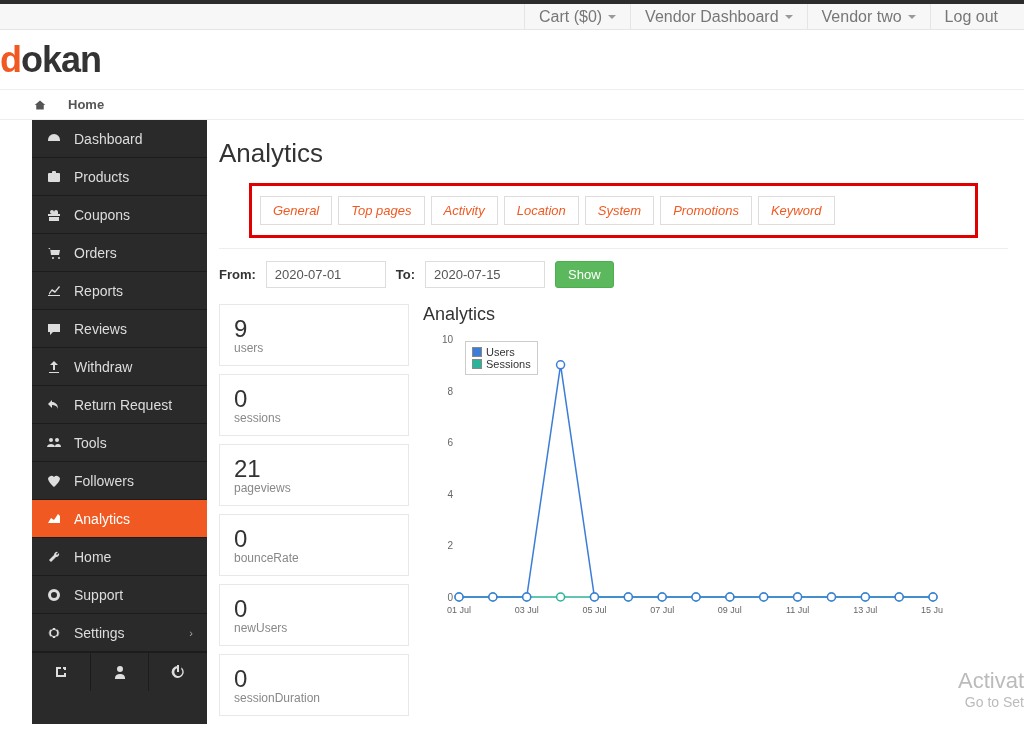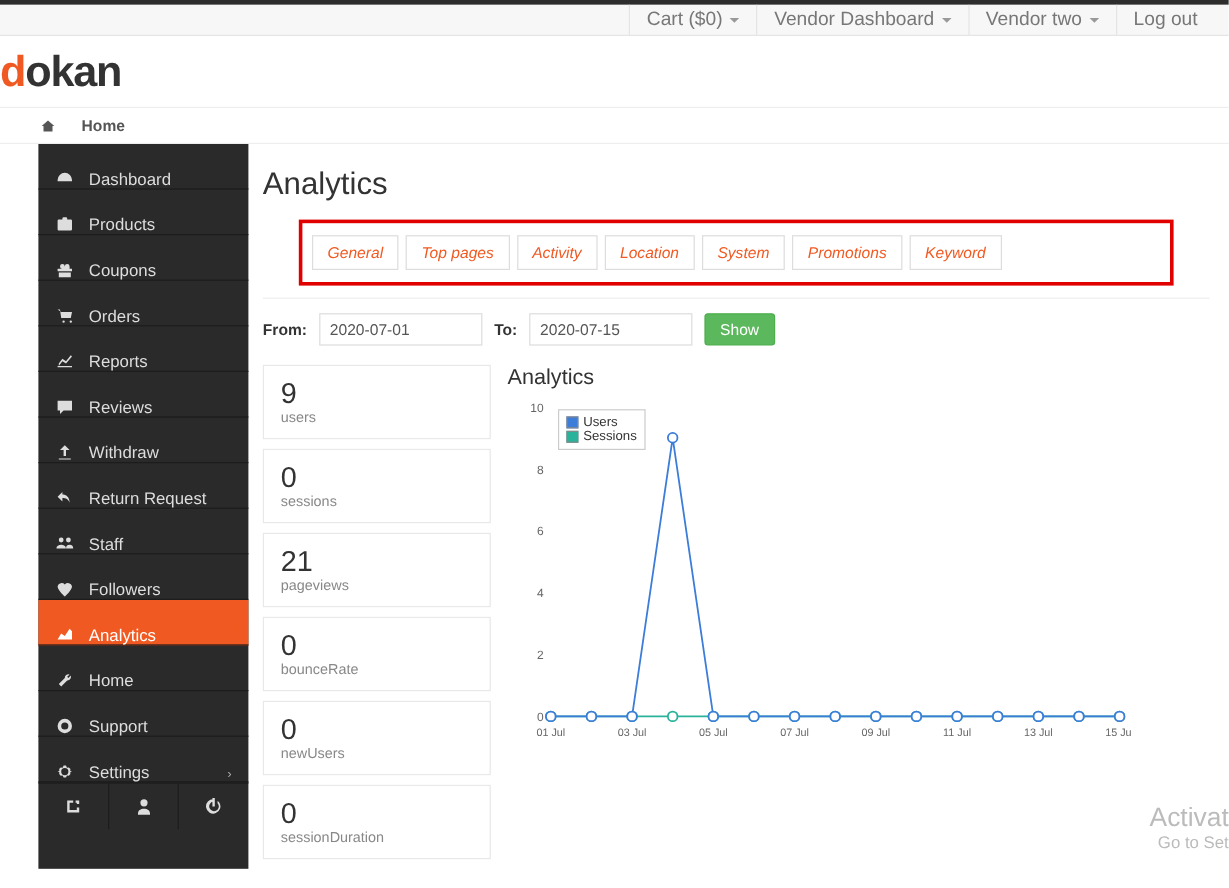--- a/index.html
+++ b/index.html
@@ -17,21 +17,21 @@
 .logo .d { color: #f05a22; }
 
 
 .breadcrumb { height: 30px; display: flex; align-items: center; padding-left: 34px; color: #555; font-size: 13px; border-bottom: 1px solid #eee; gap: 22px; font-weight: bold; }
 .breadcrumb svg { width: 12px; height: 12px; fill: #555; }
 
 
 .layout { display: flex; }
 .sidebar { width: 175px; background: #2a2a2a; margin-left: 32px; }
 .sidebar ul { list-style: none; }
-.sidebar li { display: flex; align-items: flex-end; height: 38px; padding: 0 14px; color: #ddd; font-size: 14px; border-bottom: 1px solid #1c1c1c; cursor: pointer; gap: 12px; position: relative; }
+.sidebar li { display: flex; align-items: center; height: 38px; padding: 0 14px; color: #ddd; font-size: 14px; border-bottom: 1px solid #1c1c1c; cursor: pointer; gap: 12px; position: relative; }
 .sidebar li.active { background: #f05a22; color: #fff; }
 .sidebar li.active::after { content: ""; position: absolute; right: -8px; top: 50%; margin-top: -8px; border: 8px solid transparent; border-left-color: #f05a22; }
 .sidebar li .chev { margin-left: auto; font-size: 11px; color: #aaa; }
 .sidebar .bottom { display: flex; border-top: 1px solid #1c1c1c; }
 .sidebar .bottom .cell { flex: 1; height: 38px; display: flex; align-items: center; justify-content: center; border-right: 1px solid #1c1c1c; cursor: pointer; }
 .sidebar .bottom .cell:last-child { border-right: none; }
 .sidebar svg { width: 16px; height: 16px; fill: #ddd; }
 .sidebar li.active svg { fill: #fff; }
 
 
@@ -40,21 +40,21 @@
 
 
 .tabs-wrap { border: 3px solid #e00000; padding: 10px 8px; margin-bottom: 10px; margin-left: 30px; margin-right: 30px; font-style: italic; }
 .tabs { display: flex; gap: 6px; }
 .tabs .tab { border: 1px solid #ddd; padding: 6px 12px; font-size: 13px; color: #f05a22; cursor: pointer; background: #fff; }
 .tabline { border-bottom: 1px solid #eee; margin-bottom: 12px; }
 
 
 .daterow { display: flex; align-items: center; gap: 10px; margin-bottom: 16px; }
 .daterow label { font-weight: 700; font-size: 13px; }
-.daterow input { border: 1px solid #ddd; padding: 5px 8px; font-size: 13px; width: 136px; color: #555; }
+.daterow input { border: 1px solid #ddd; padding: 5px 8px; font-size: 13px; width: 120px; color: #555; }
 .btn-show { background: #5cb85c; color: #fff; border: 1px solid #4cae4c; padding: 5px 12px; font-size: 13px; border-radius: 3px; cursor: pointer; }
 
 
 .content-row { display: flex; gap: 14px; }
 .stats-col { width: 190px; }
 .stat-box { border: 1px solid #e8e8e8; padding: 10px 14px; margin-bottom: 8px; }
 .stat-box .num { font-size: 24px; color: #333; }
 .stat-box .lbl { font-size: 12px; color: #888; margin-top: -2px; }
 
 .chart-col { flex: 1; }
@@ -155,21 +155,21 @@
         <li>
           <svg viewBox="0 0 16 16">
             <path d="M6 3L2 7l4 4V8c3 0 5 1 6 4 0-5-3-7-6-7V3z"></path>
           </svg>
           <span>Return Request</span>
         </li>
         <li>
           <svg viewBox="0 0 16 16">
             <path d="M5 7a2 2 0 100-4 2 2 0 000 4zm6 0a2 2 0 100-4 2 2 0 000 4zM1 12c0-2 2-3 4-3s4 1 4 3H1zm8 0c0-1 .3-1.8.8-2.4C10.4 9.2 11.2 9 12 9c2 0 3 1 3 3H9z"></path>
           </svg>
-          <span>Staff</span>
+          <span>Tools</span>
         </li>
         <li>
           <svg viewBox="0 0 16 16">
             <path d="M8 14S2 9 2 5.5A3.5 3.5 0 018 4a3.5 3.5 0 016 1.5C14 9 8 14 8 14z"></path>
           </svg>
           <span>Followers</span>
         </li>
         <li class="active">
           <svg viewBox="0 0 16 16">
             <path d="M2 12l3-5 3 2 4-6 2 2v7H2z"></path>

